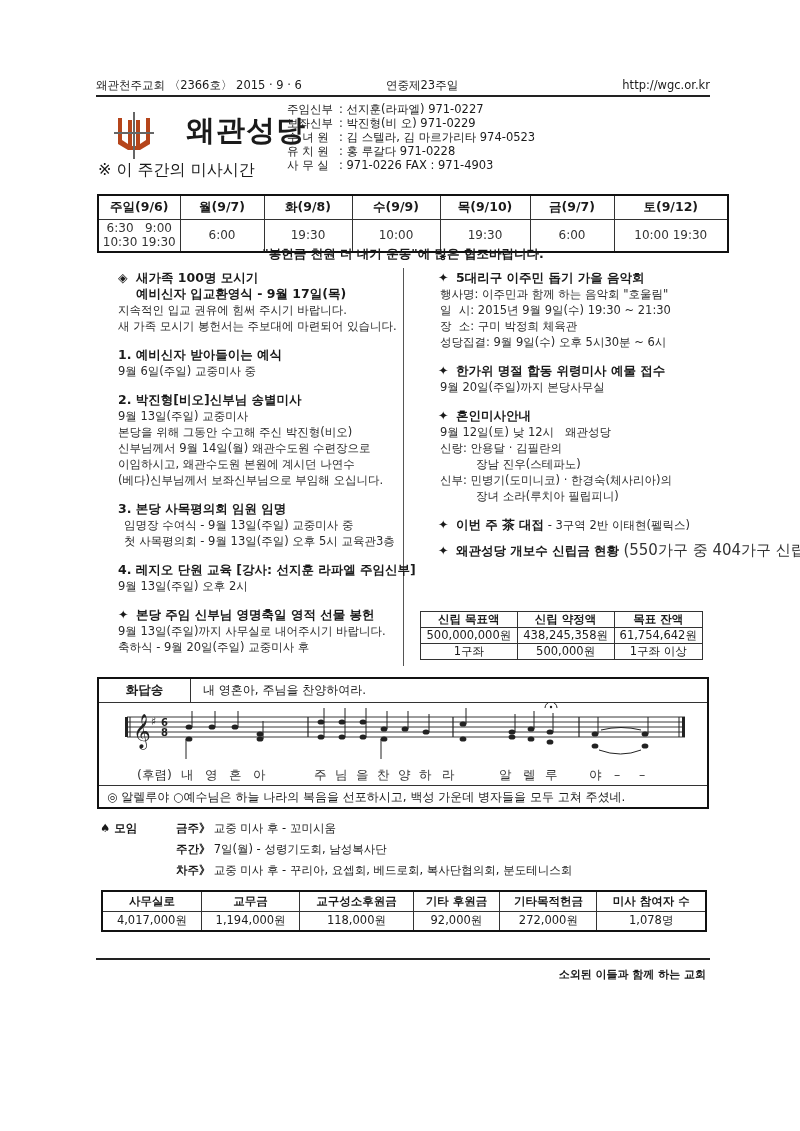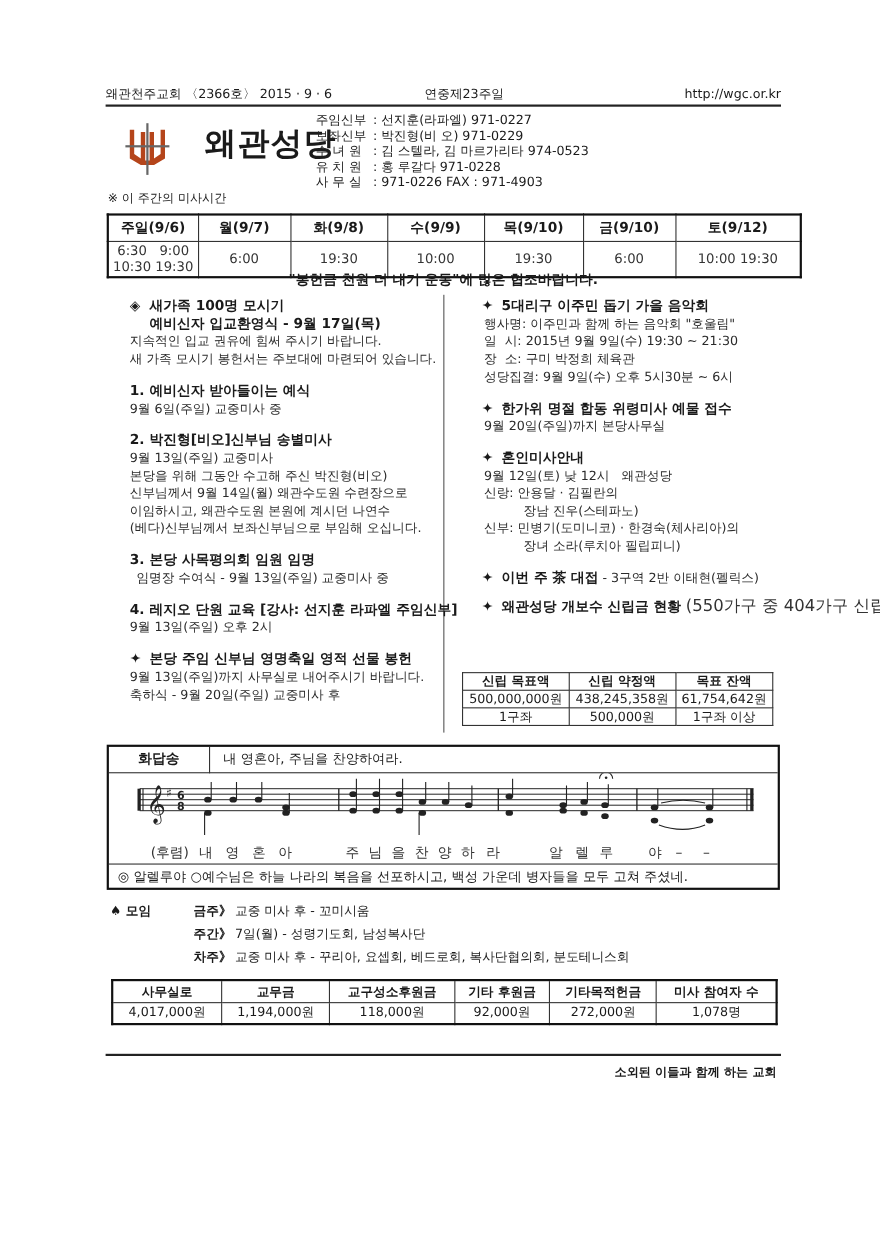--- a/index.html
+++ b/index.html
@@ -12,21 +12,21 @@
   .topline span { position: absolute; top: 2px; white-space: nowrap; }
   .rule-top { left: 96px; top: 95px; width: 614px; height: 2px; background: #222; }
 
   
   .logo { left: 112px; top: 110px; width: 44px; height: 50px; }
   .brand { left: 186px; top: 111px; font-size: 29px; font-weight: bold; font-family: "DejaVu Serif", serif; letter-spacing: 1px; }
   .contacts { left: 287px; top: 102px; font-size: 11.5px; line-height: 14px; }
   .contacts div { white-space: nowrap; }
   .contacts .k { display: inline-block; width: 52px; color: #222; }
 
-  .mass-title { left: 98px; top: 173px; font-size: 11px; white-space: nowrap; text-align: right; }
+  .mass-title { left: 98px; top: 160px; font-size: 16px; white-space: nowrap; text-align: right; }
   table.mass { position: absolute; left: 97px; top: 194px; width: 632px; border-collapse: collapse; border: 2px solid #111; }
   table.mass td { border: 1px solid #333; text-align: center; font-size: 12px; }
   table.mass tr.h td { font-weight: bold; height: 24px; font-size: 12.5px; }
   table.mass tr.v td { height: 33px; color: #333; line-height: 14px; }
   .slogan { left: 97px; top: 246px; width: 612px; text-align: center; font-size: 12.5px; font-weight: bold; }
 
   .vdiv { left: 403px; top: 268px; width: 1px; height: 398px; background: #555; }
 
   .col { position: absolute; font-size: 11.5px; line-height: 16px; }
   .col .t { font-weight: bold; font-size: 12.5px; white-space: nowrap; margin-left: 18px; }
@@ -89,21 +89,21 @@
 
 <div class="abs mass-title">※ 이 주간의 미사시간</div>
 <table class="mass">
   <tbody>
       <tr class="h">
     <td style="width:82px">주일(9/6)</td>
     <td style="width:84px">월(9/7)</td>
     <td style="width:88px">화(9/8)</td>
     <td style="width:88px">수(9/9)</td>
     <td style="width:90px">목(9/10)</td>
-    <td style="width:84px">금(9/10)</td>
+    <td style="width:84px">금(9/7)</td>
     <td>토(9/12)</td>
   </tr>
   <tr class="v">
     <td>
           <div style="white-space:pre">6:30   9:00</div>
           <div>10:30 19:30</div>
         </td>
     <td>6:00</td>
     <td>19:30</td>
     <td>10:00</td>
@@ -128,20 +128,21 @@
   <div class="gap"></div>
   <div class="t">2. 박진형[비오]신부님 송별미사</div>
   <div class="p ind" style="padding-left:18px">9월 13일(주일) 교중미사</div>
   <div class="p ind" style="padding-left:18px">본당을 위해 그동안 수고해 주신 박진형(비오)</div>
   <div class="p ind" style="padding-left:18px">신부님께서 9월 14일(월) 왜관수도원 수련장으로</div>
   <div class="p ind" style="padding-left:18px">이임하시고, 왜관수도원 본원에 계시던 나연수</div>
   <div class="p ind" style="padding-left:18px">(베다)신부님께서 보좌신부님으로 부임해 오십니다.</div>
   <div class="gap"></div>
   <div class="t">3. 본당 사목평의회 임원 임명</div>
   <div class="p ind2">임명장 수여식 - 9월 13일(주일) 교중미사 중</div>
+  <div class="p ind2">첫 사목평의회 - 9월 13일(주일) 오후 5시 교육관3층</div>
   <div class="gap"></div>
   <div class="t">4. 레지오 단원 교육 [강사: 선지훈 라파엘 주임신부]</div>
   <div class="p ind" style="padding-left:18px">9월 13일(주일) 오후 2시</div>
   <div class="gap"></div>
   <div class="t"><span class="mk">✦</span><span>본당 주임 신부님 영명축일 영적 선물 봉헌</span></div>
   <div class="p ind" style="padding-left:18px">9월 13일(주일)까지 사무실로 내어주시기 바랍니다.</div>
   <div class="p ind" style="padding-left:18px">축하식 - 9월 20일(주일) 교중미사 후</div>
 </div>
 
 <div class="col" style="left:420px; top:270px; width:290px;">

